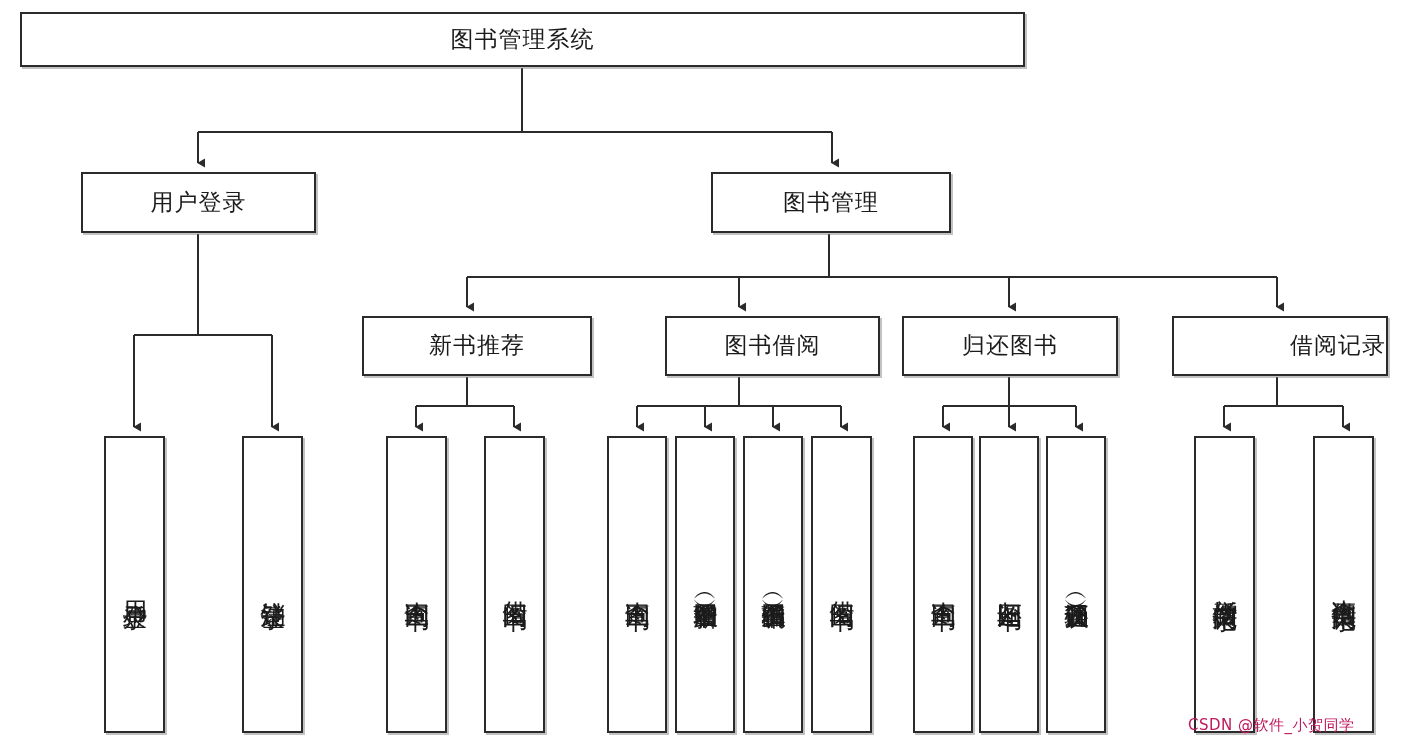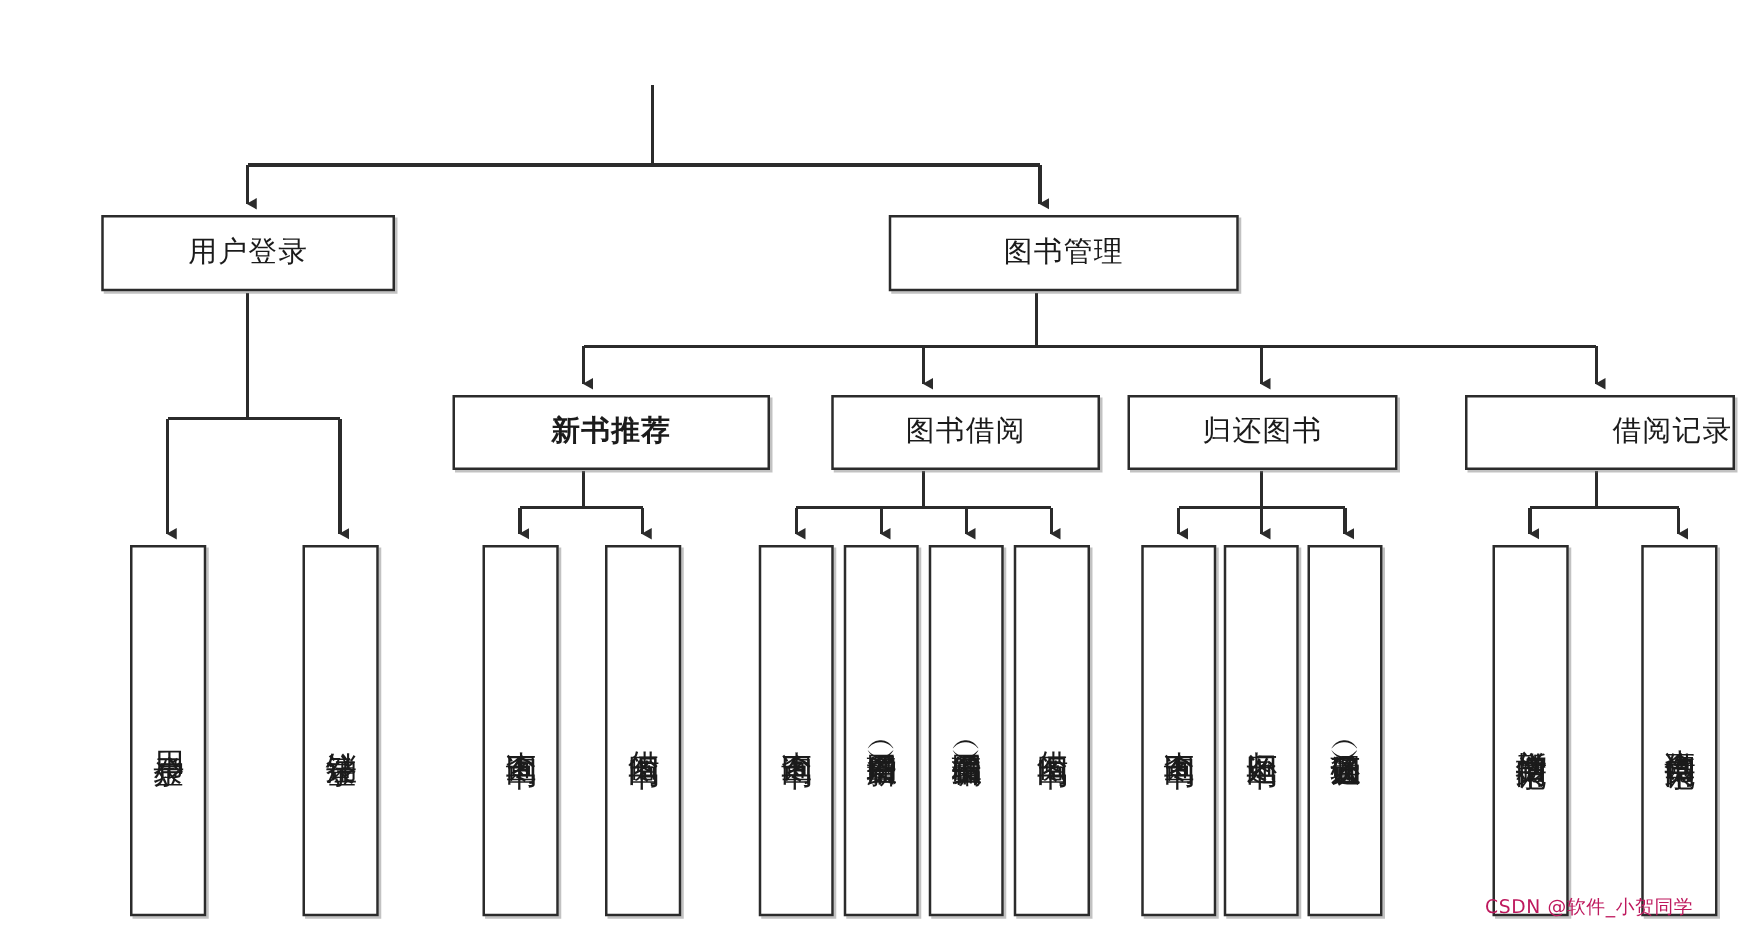--- a/index.html
+++ b/index.html
@@ -92,29 +92,32 @@
       <path d="M1009,406 L1009,427" marker-end="url(#arw)"></path>
       <path d="M1076,406 L1076,427" marker-end="url(#arw)"></path>
 
       <path d="M1277,377 L1277,406"></path>
       <path d="M1224,406 L1343,406"></path>
       <path d="M1224,406 L1224,427" marker-end="url(#arw)"></path>
       <path d="M1343,406 L1343,427" marker-end="url(#arw)"></path>
     </g>
   </svg>
 
+  <div class="node h root" style="left:20px;top:12px;width:1005px;height:55px;">
+    <span class="txt">图书管理系统</span>
+  </div>
 
   <div class="node h" style="left:81px;top:172px;width:235px;height:61px;">
     <span class="txt">用户登录</span>
   </div>
-  <div class="node h" style="left:711px;top:172px;width:280px;height:61px;">
+  <div class="node h" style="left:711px;top:172px;width:240px;height:61px;">
     <span class="txt">图书管理</span>
   </div>
 
-  <div class="node h" style="left:362px;top:316px;width:254px;height:60px;font-weight:bold;">
+  <div class="node h" style="left:362px;top:316px;width:230px;height:60px;">
     <span class="txt">新书推荐</span>
   </div>
   <div class="node h" style="left:632px;top:316px;width:215px;height:60px;margin-left:33px;">
     <span class="txt">图书借阅</span>
   </div>
   <div class="node h" style="left:902px;top:316px;width:216px;height:60px;">
     <span class="txt">归还图书</span>
   </div>
   <div class="node h" style="left:1172px;top:316px;width:216px;height:60px;justify-content:flex-end;">
     <span class="txt">借阅记录</span>

